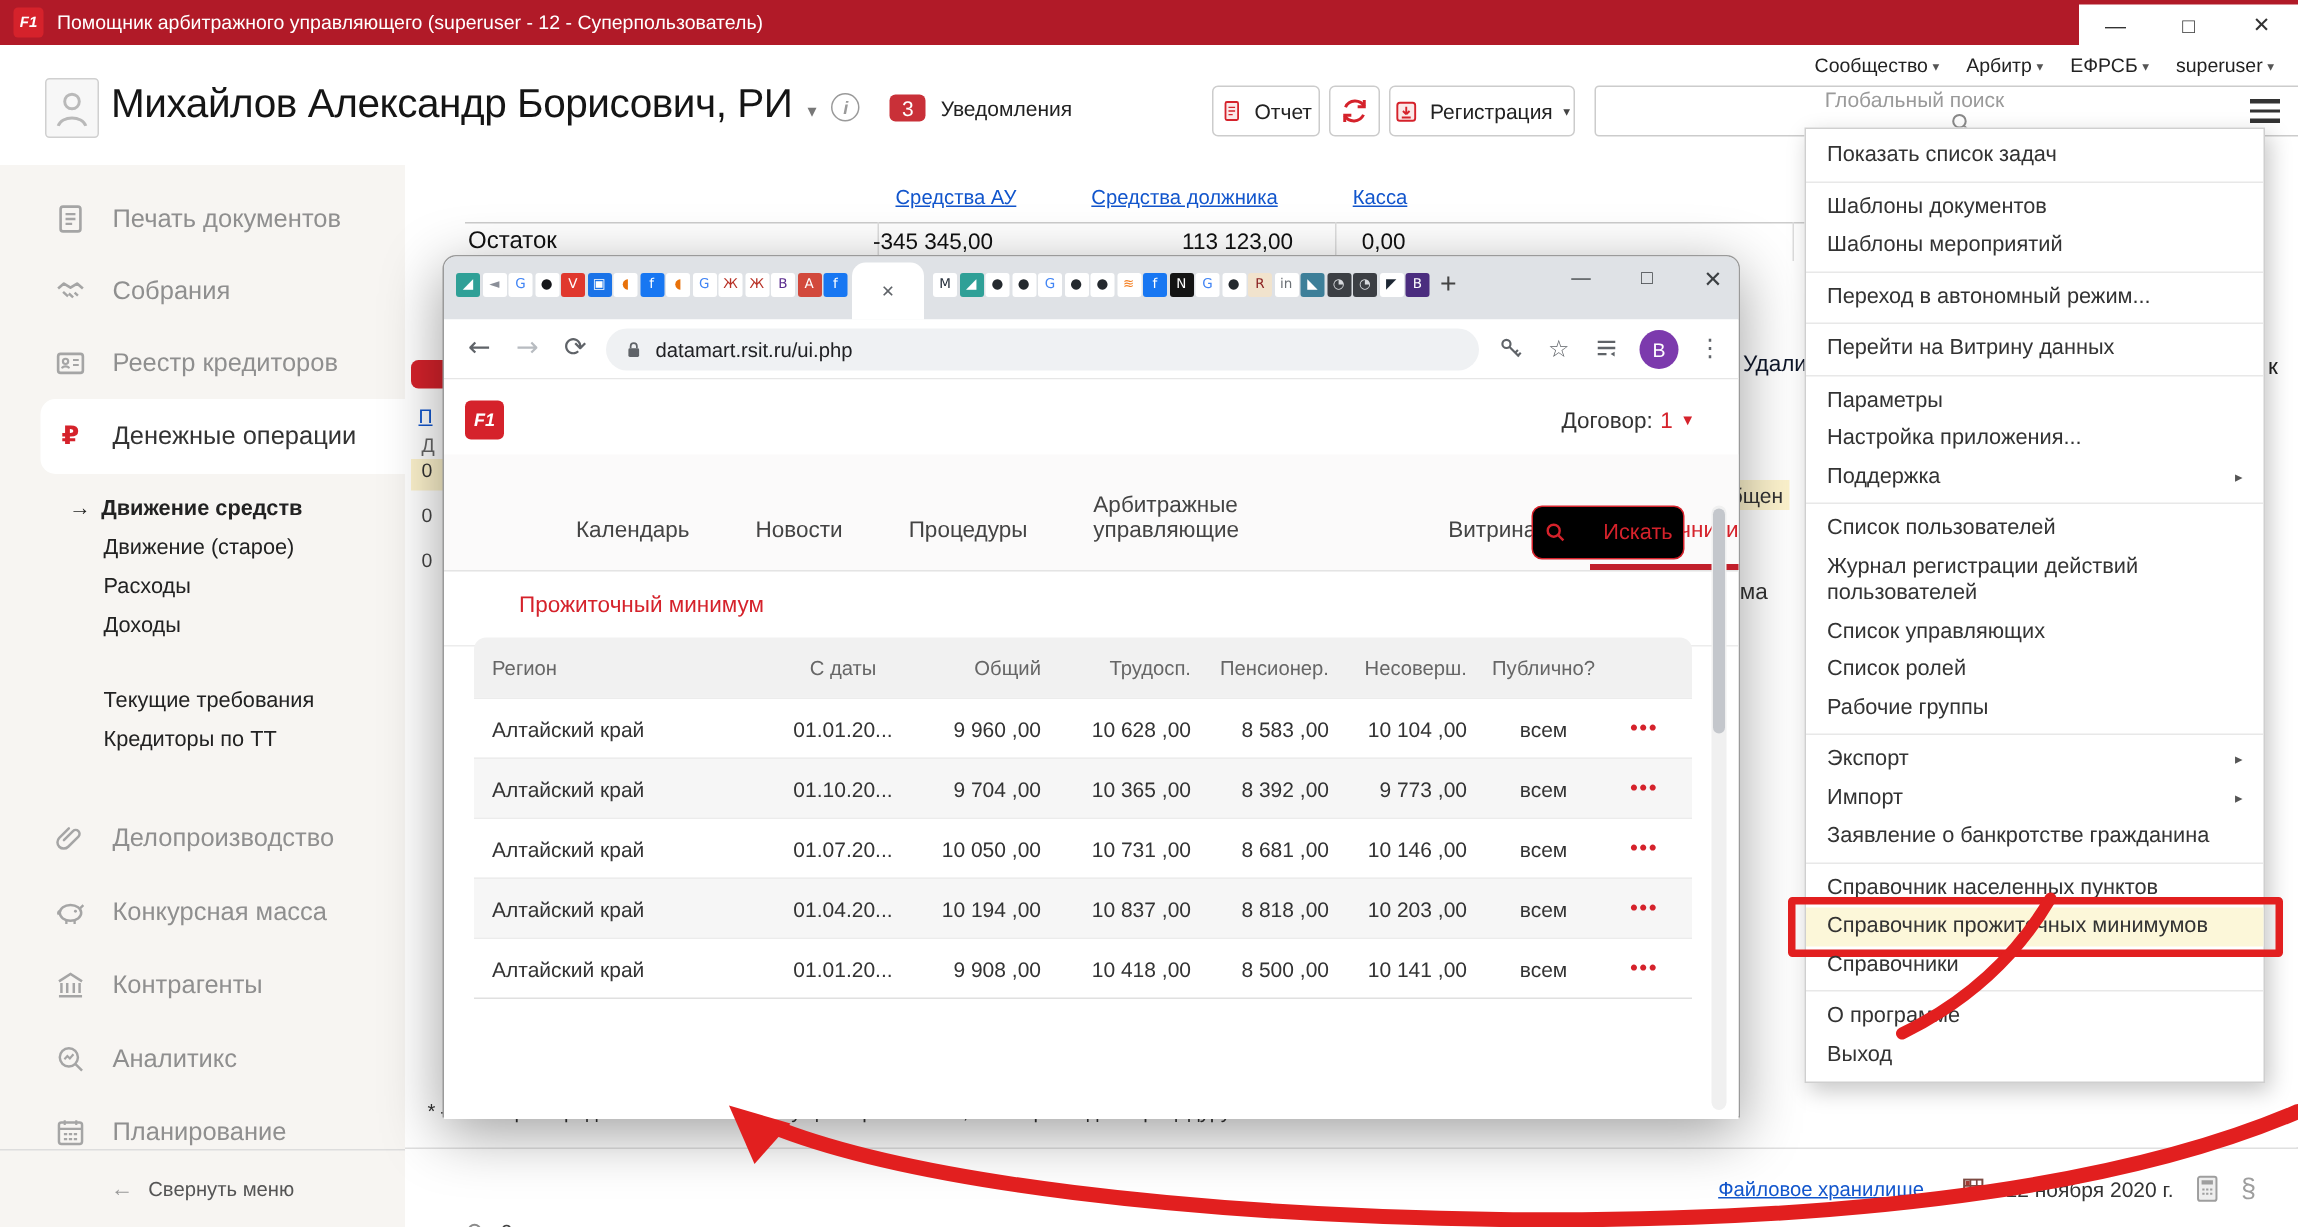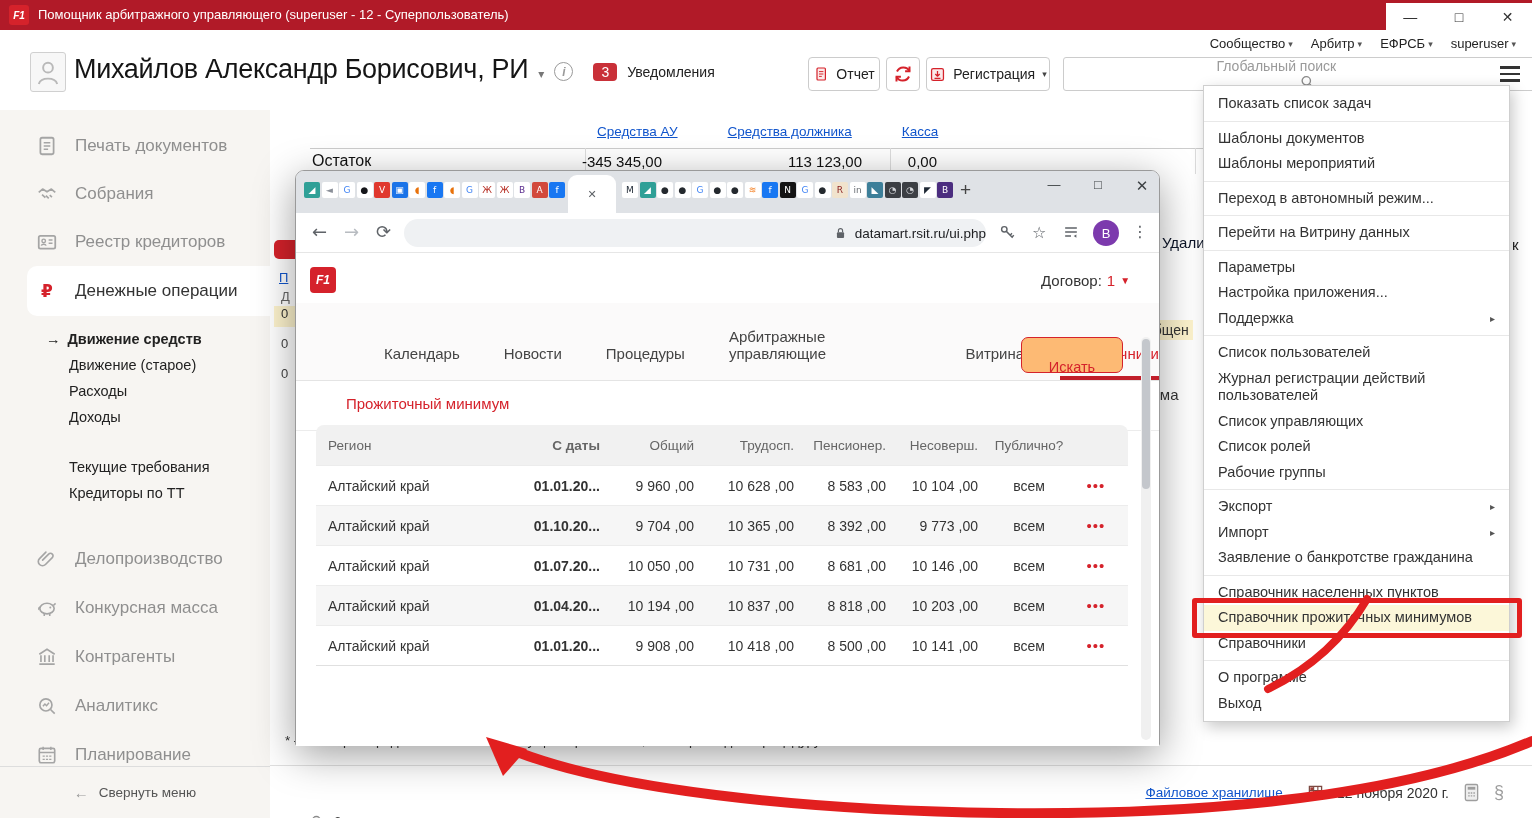--- a/index.html
+++ b/index.html
@@ -114,21 +114,21 @@
   .active-tab { position:absolute; left:272px; top:4px; width:48px; height:38px; background:#fff;
     border-radius:9px 9px 0 0; display:flex; align-items:center; justify-content:center; cursor:pointer;}
   .active-tab .x { color:#5f6368; font-size:11px; }
   .newtab { position:absolute; left:664px; top:8px; font-size:19px; color:#444; cursor:pointer;}
   .bwin-controls { position:absolute; right:6px; top:6px; display:flex; gap:22px; color:#3c4043; font-size:13px;}
   .bwin-controls span { cursor:pointer; width:22px; text-align:center;}
   .toolbar { position:absolute; left:0; top:42px; width:100%; height:40px; background:#fff; border-bottom:1px solid #e6e6e6;}
   .nav-glyph { position:absolute; top:8px; font-size:18px; color:#5f6368; cursor:pointer;
     font-family:"DejaVu Sans",sans-serif;}
   .urlpill { position:absolute; left:108px; top:6px; width:582px; height:28px; background:#eff1f3;
-    border-radius:14px; display:flex; align-items:center; padding-left:12px; gap:8px;justify-content:flex-end;}
+    border-radius:14px; display:flex; align-items:center; padding-left:12px; gap:8px;}
   .urltext { font-size:13.5px; color:#202124; }
   .tb-icon { position:absolute; top:10px; cursor:pointer;}
   .tb-star { font-size:16px; color:#5f6368; font-family:"DejaVu Sans",sans-serif;}
   .tb-avatar { position:absolute; left:797px; top:7px; width:26px; height:26px; border-radius:50%;
     background:#7c3aad; color:#fff; font-size:13px; display:flex; align-items:center; justify-content:center; cursor:pointer;}
   .tb-dots { position:absolute; left:836px; top:9px; color:#5f6368; font-size:16px; cursor:pointer;
     font-family:"DejaVu Sans",sans-serif;}
 
   .bcontent { position:absolute; left:0; top:82px; width:100%; height:493px; background:#fff; overflow:hidden;}
   .site-logo { position:absolute; left:14px; top:14px; width:26px; height:26px; background:#d5222b; border-radius:4px;
@@ -139,32 +139,32 @@
   .contract .caret { color:#d5222b; font-size:10px;}
   .navband { position:absolute; left:0; top:50px; width:100%; height:78px; background:#fbfafa;
     border-bottom:1px solid #e4e4e4; display:flex; align-items:flex-end; padding:0 0 0 88px; gap:44px;}
   .bnav { font-size:15px; color:#444; padding-bottom:18px; position:relative; cursor:pointer;}
   .bnav.active { color:#d5222b; }
   .bnav.active::after { content:""; position:absolute; left:-8px; right:-8px; bottom:0; height:4px; background:#c11f2b;}
   .subrow { position:absolute; left:0; top:128px; width:100%; height:50px; border-bottom:1px solid #ececec;}
   .subtab { position:absolute; left:50px; top:14px; font-size:15px; color:#d5222b; cursor:pointer;}
   .subtab-bar { position:absolute; left:48px; bottom:-2px; width:198px; height:4px; background:#c11f2b; border-radius:2px;}
   .search-btn { position:absolute; left:725px; top:-44px; width:102px; height:36px; border:1.5px solid #d5222b;
-    border-radius:7px; background:#fdba74; color:#d5222b; font-size:14.5px; display:flex; align-items:center;
-    justify-content:center; gap:24px; cursor:pointer;flex-direction:column;}
+    border-radius:7px; background:#000000; color:#d5222b; font-size:14.5px; display:flex; align-items:center;
+    justify-content:center; gap:24px; cursor:pointer;}
 
   .ptable { position:absolute; left:20px; top:172px; width:812px; }
   .thead { display:flex; align-items:center; height:40px; background:#f1f1f1; border-radius:8px 8px 0 0;
     font-size:13.5px; color:#666;}
   .trow { display:flex; align-items:center; height:40px; font-size:14px; color:#333; border-top:1px solid #ececec;}
   .trow.shade { background:#f6f6f6; }
   .ptable .tbody { border-bottom:1px solid #e0e0e0; }
   .td,.th { padding:0 8px; }
   .c0 { width:200px; text-align:left; padding-left:12px;}
-  .c1 { width:92px; text-align:right;font-weight:bold;}
+  .c1 { width:92px; text-align:center;}
   .c2 { width:94px; text-align:right;}
   .c3 { width:100px; text-align:right;}
   .c4 { width:92px; text-align:right;}
   .c5 { width:92px; text-align:right;}
   .c6 { width:86px; text-align:center;}
   .c7 { width:48px; text-align:center;}
   .dots { color:#d5222b; letter-spacing:1px; font-size:15px; cursor:pointer;}
   .bscroll { position:absolute; right:8px; top:84px; width:10px; bottom:6px; background:#f0f0f0; border-radius:5px;}
   .bscroll .thumb { position:absolute; left:1px; top:2px; width:8px; height:150px; background:#c4c7cc; border-radius:4px; cursor:pointer;}
 

